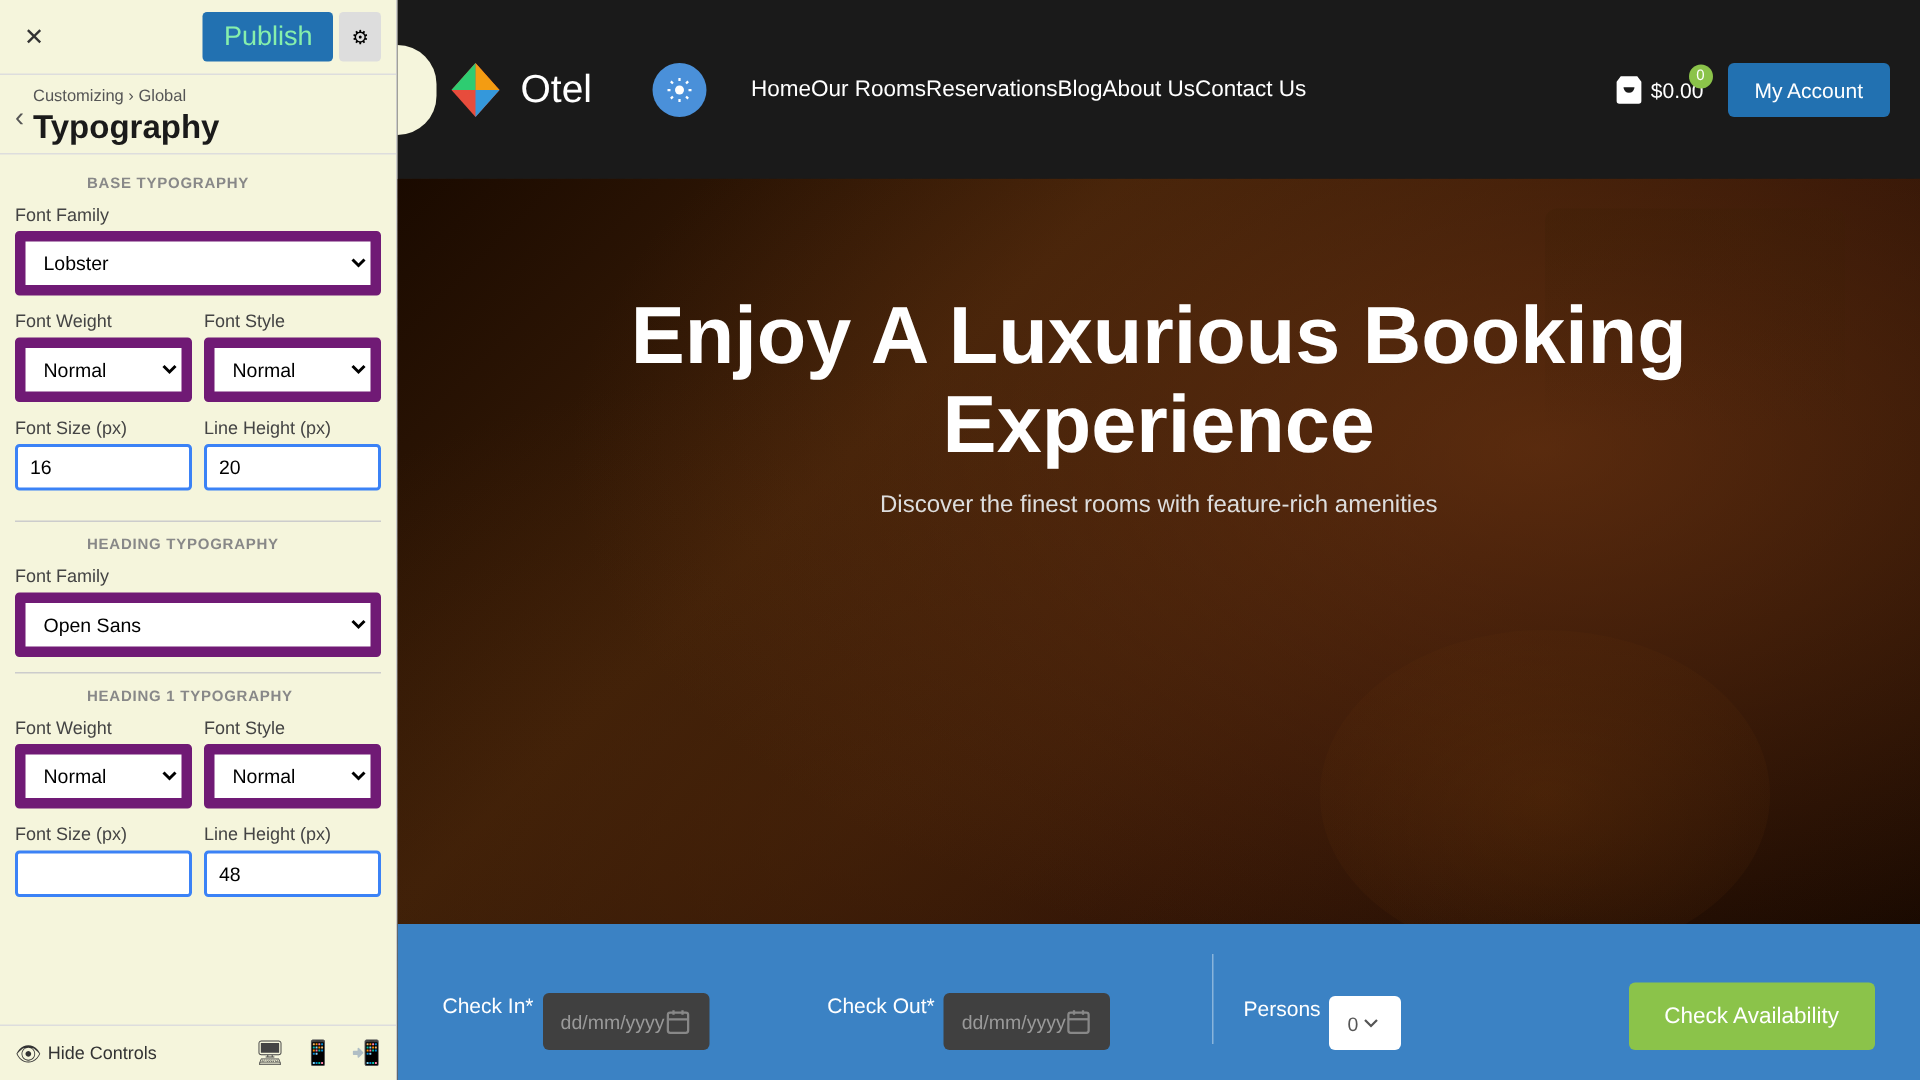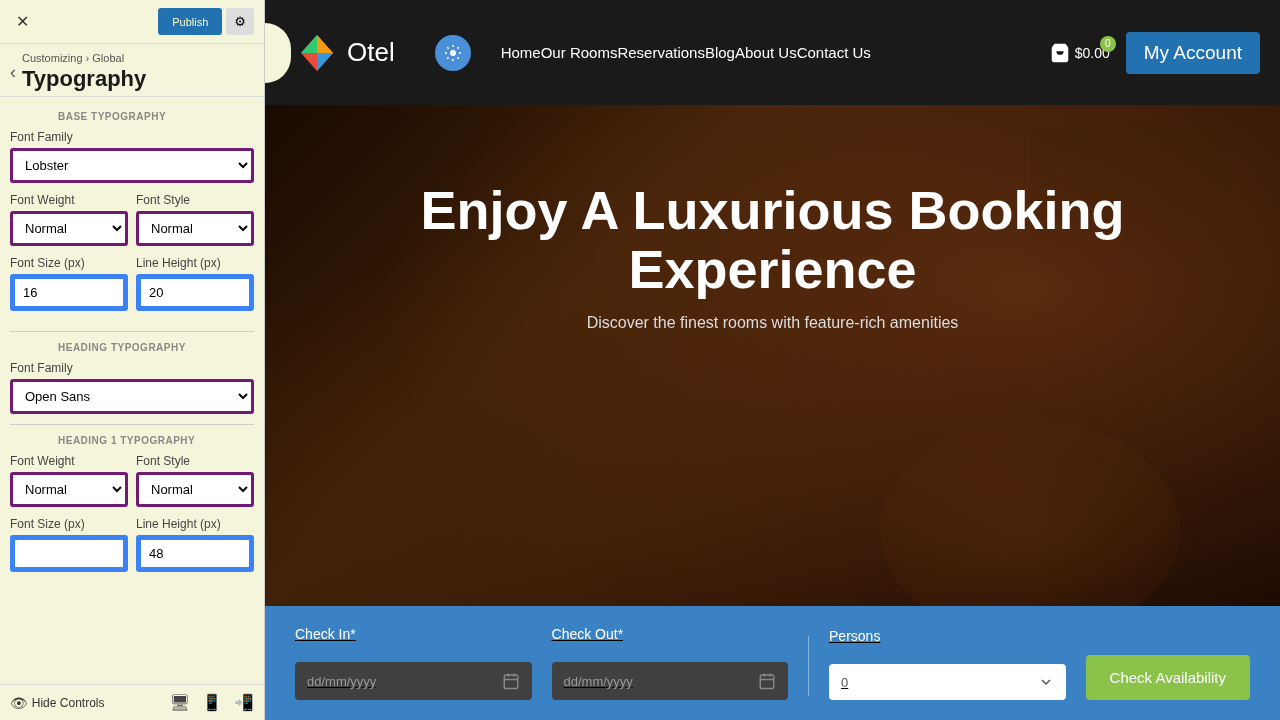--- a/index.html
+++ b/index.html
@@ -36,26 +36,26 @@
       background: none;
       border: none;
       font-size: 16px;
       cursor: pointer;
       color: #333;
       padding: 2px 6px;
     }
 
     .publish-btn {
       background: #2271b1;
-      color: #fef9c3;
+      color: #86efac;
       border: none;
       padding: 6px 14px;
       border-radius: 3px;
       cursor: pointer;
-      font-size: 11px;
+      font-size: 18px;
     }
 
     .settings-btn {
       background: #ddd;
       border: none;
       padding: 6px 8px;
       border-radius: 3px;
       cursor: pointer;
       font-size: 13px;
     }
@@ -101,41 +101,41 @@
       margin-bottom: 4px;
     }
 
     .field-group {
       margin-bottom: 10px;
     }
 
     .select-field {
       width: 100%;
       padding: 6px 8px;
-      border: 3px solid #701a75;
+      border: 7px solid #701a75;
       border-radius: 3px;
       background: white;
       font-size: 13px;
       cursor: pointer;
       appearance: auto;
     }
 
     .two-col {
       display: flex;
       gap: 8px;
     }
 
     .two-col .field-group {
       flex: 1;
     }
 
     .input-field {
       width: 100%;
       padding: 6px 8px;
-      border: 5px solid #3b82f6;
+      border: 2px solid #3b82f6;
       border-radius: 3px;
       background: white;
       font-size: 13px;
     }
 
     .divider {
       border: none;
       border-top: 1px solid #ccc;
       margin: 10px 0;
     }
@@ -181,21 +181,21 @@
       position: relative;
       overflow: hidden;
     }
 
     
     .navbar {
       background: #1a1a1a;
       display: flex;
       align-items: center;
       padding: 0 20px;
-      height: 105px;
+      height: 119px;
       position: relative;
       z-index: 10;
     }
 
     .nav-logo {
       display: flex;
       align-items: center;
       gap: 8px;
       margin-right: 40px;
     }
@@ -267,21 +267,21 @@
       align-items: center;
       justify-content: center;
     }
 
     .my-account-btn {
       background: #2271b1;
       color: white;
       border: none;
       padding: 10px 18px;
       border-radius: 4px;
-      font-size: 19px;
+      font-size: 14px;
       cursor: pointer;
     }
 
     
     .hero-section {
       position: relative;
       flex: 1;
       overflow: hidden;
     }
 
@@ -331,24 +331,23 @@
       background: #3b82c4;
       padding: 20px 30px;
       display: flex;
       align-items: flex-end;
       gap: 20px;
       z-index: 3;
     }
 
     .booking-field {
       display: flex;
-      flex-direction: column;
-      gap: 20px;
+      flex-direction: row;
+      gap: 6px;
       flex: 1;
-      text-decoration: underline;
     }
 
     .booking-field-label {
       color: white;
       font-size: 14px;
       font-weight: 500;
     }
 
     .booking-input-wrap {
       background: #404040;

